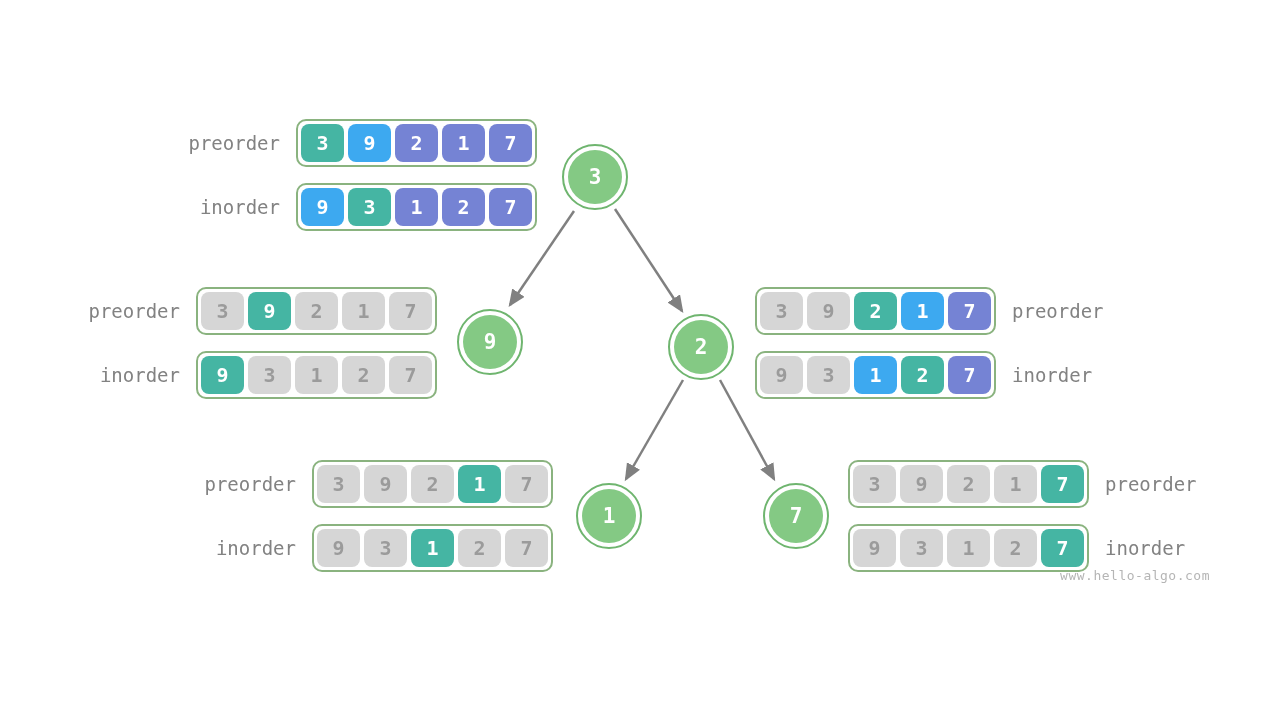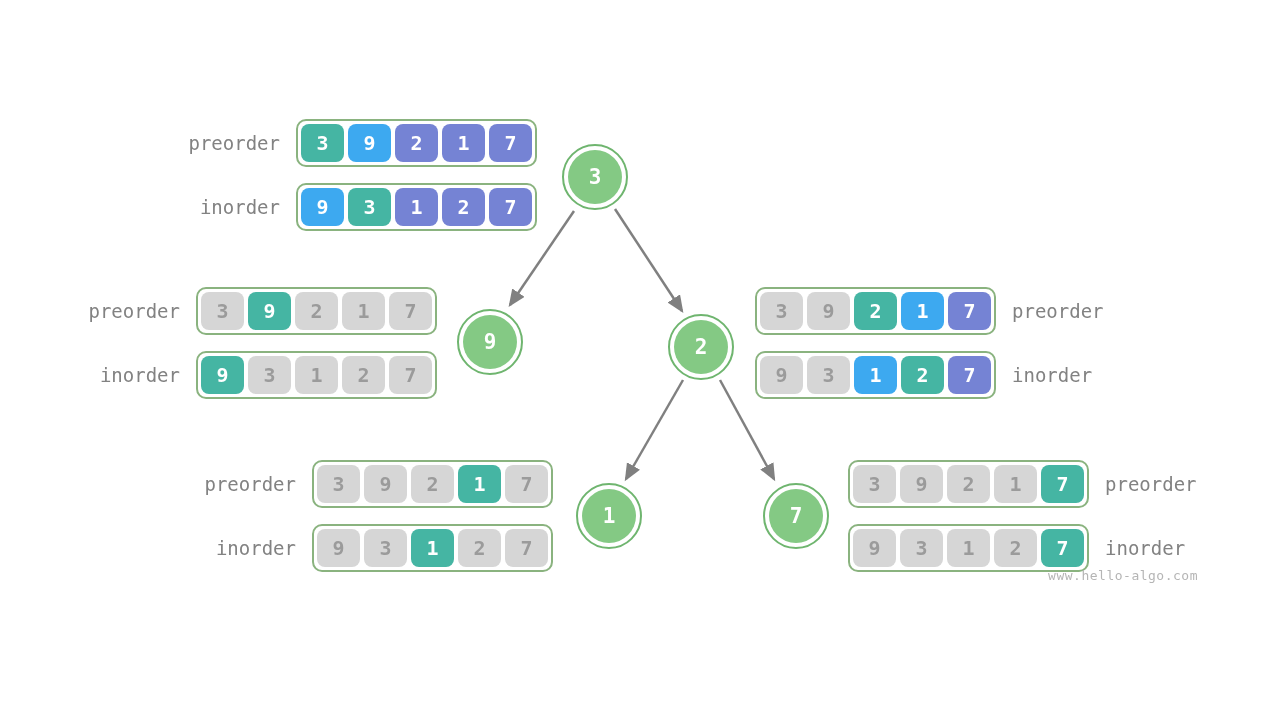--- a/index.html
+++ b/index.html
@@ -57,21 +57,21 @@
     display: flex; gap: 25px;
     font-family: Liberation Sans, sans-serif;
     text-align: right;
   }
   .legend-item {
     width: 133px; height: 38px; border-radius: 8px;
     color: #ffffff; font-size: 19px; font-weight: bold;
     display: flex; align-items: center; justify-content: center;
   }
   .watermark {
-    position: absolute; right: 82px; bottom: 24px;
+    position: absolute; right: 70px; bottom: 24px;
     font-size: 13px; color: #b5b5b5; letter-spacing: 0.5px;
   }
 </style>
 </head>
 <body>
 
 <div id="canvas">
 
   <svg id="edges" viewBox="0 0 1280 720">
     <defs>

